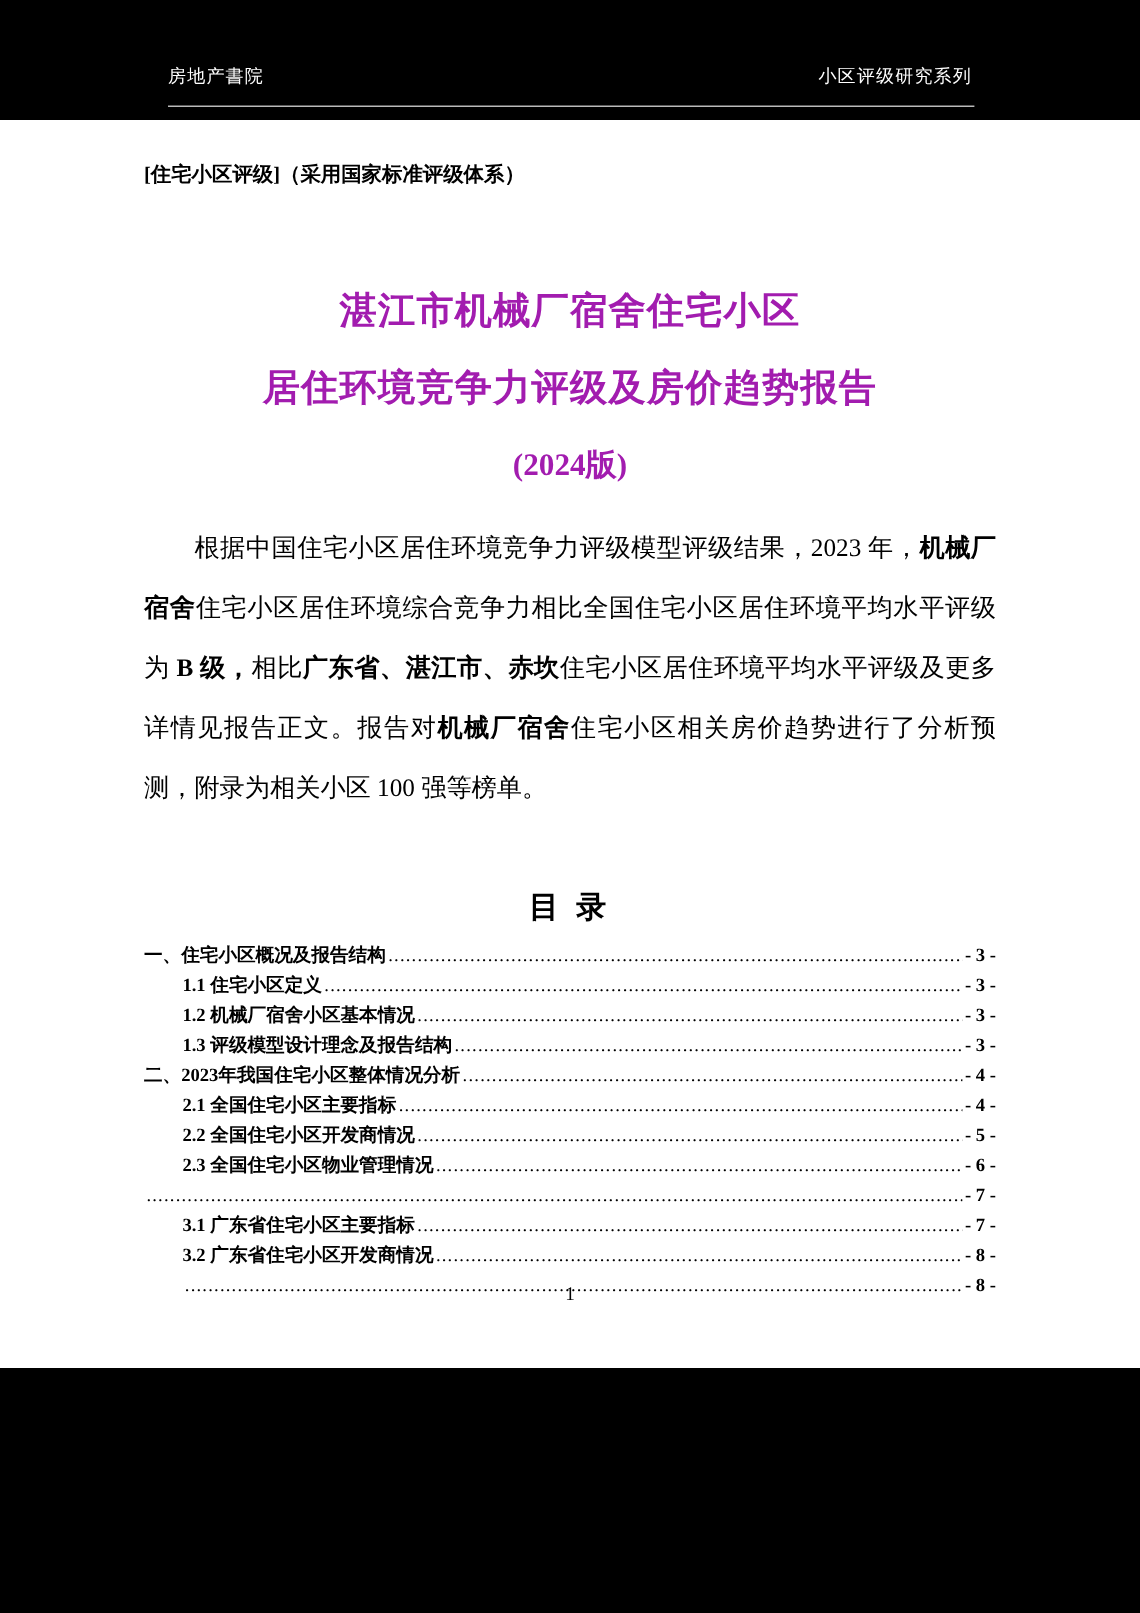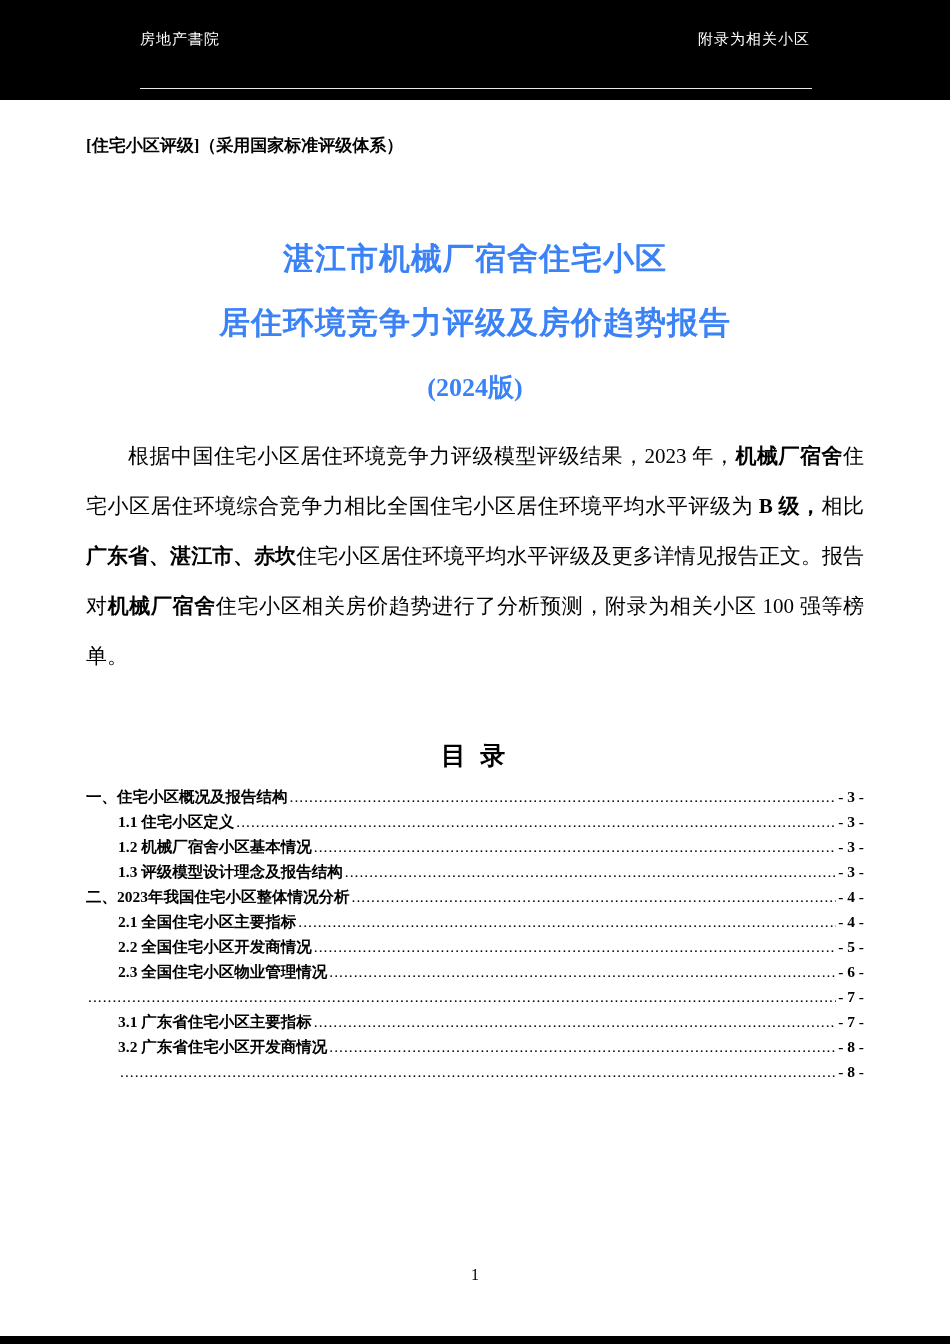--- a/index.html
+++ b/index.html
@@ -9,38 +9,38 @@
     height: 1344px;
     background: #000;
     font-family: "Liberation Serif", "DejaVu Serif", serif;
     overflow: hidden;
   }
   
   .topbar { position: relative; height: 100px; background: #000; color: #fff; }
   .topbar-inner {
     display: flex;
     justify-content: space-between;
-    padding: 30px 140px 0 140px;
+    padding: 54px 140px 0 140px;
     font-size: 15px;
     letter-spacing: 1px;
   }
   .header-rule {
     position: absolute;
     left: 140px;
     right: 138px;
     top: 88px;
     border-top: 1.5px solid #e8e8e8;
   }
   
   .page {
     position: relative;
-    height: 1236px;
+    height: 1040px;
     background: #fff;
     color: #000;
-    padding: 0 86px;
+    padding: 0 120px;
     box-sizing: border-box;
   }
   .meta-line {
     padding-top: 34px;
     font-size: 17px;
     font-weight: bold;
   }
   .title-block {
     margin-top: 70px;
     text-align: center;
@@ -94,30 +94,30 @@
   .bottombar { height: 24px; background: #000; }
 </style>
 </head>
 <body>
 
 <div class="canvas">
 
   <div class="topbar">
     <div class="topbar-inner">
       <span>房地产書院</span>
-      <span>附录为相关小区</span>
+      <span>小区评级研究系列</span>
     </div>
     <div class="header-rule"></div>
   </div>
 
   <div class="page">
 
     <div class="meta-line">[住宅小区评级]（采用国家标准评级体系）</div>
 
-    <div class="title-block" id="title-block" style="color: #3b82f6;">
+    <div class="title-block" id="title-block" style="color: #a21caf;">
       <div class="title-main">湛江市机械厂宿舍住宅小区</div>
       <div class="title-main">居住环境竞争力评级及房价趋势报告</div>
       <div class="title-edition">(2024版)</div>
     </div>
 
 
     <p class="abstract" id="abstract-paragraph"><span>根据中国住宅小区居住环境竞争力评级模型评级结果，2023 年，</span><b>机械厂宿舍</b><span>住宅小区居住环境综合竞争力相比全国住宅小区居住环境平均水平评级为 </span><b>B 级，</b><span>相比</span><b>广东省、湛江市、赤坎</b><span>住宅小区居住环境平均水平评级及更多详情见报告正文。报告对</span><b>机械厂宿舍</b><span>住宅小区相关房价趋势进行了分析预测，附录为相关小区 100 强等榜单。</span></p>
 
     <h2 class="section-heading toc-heading">目 录</h2>
 

